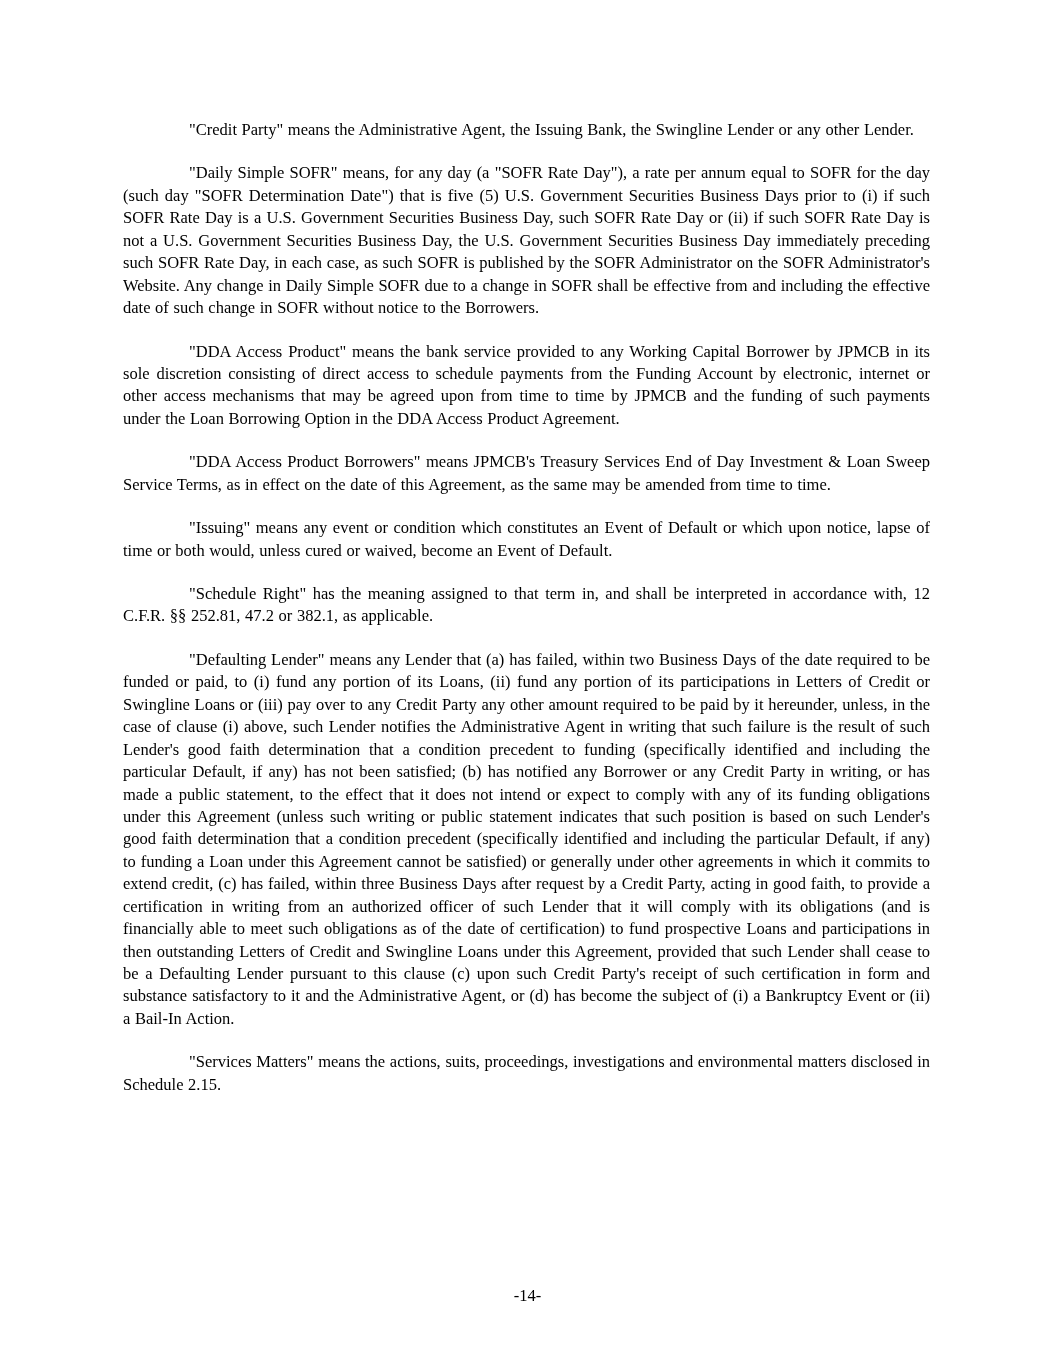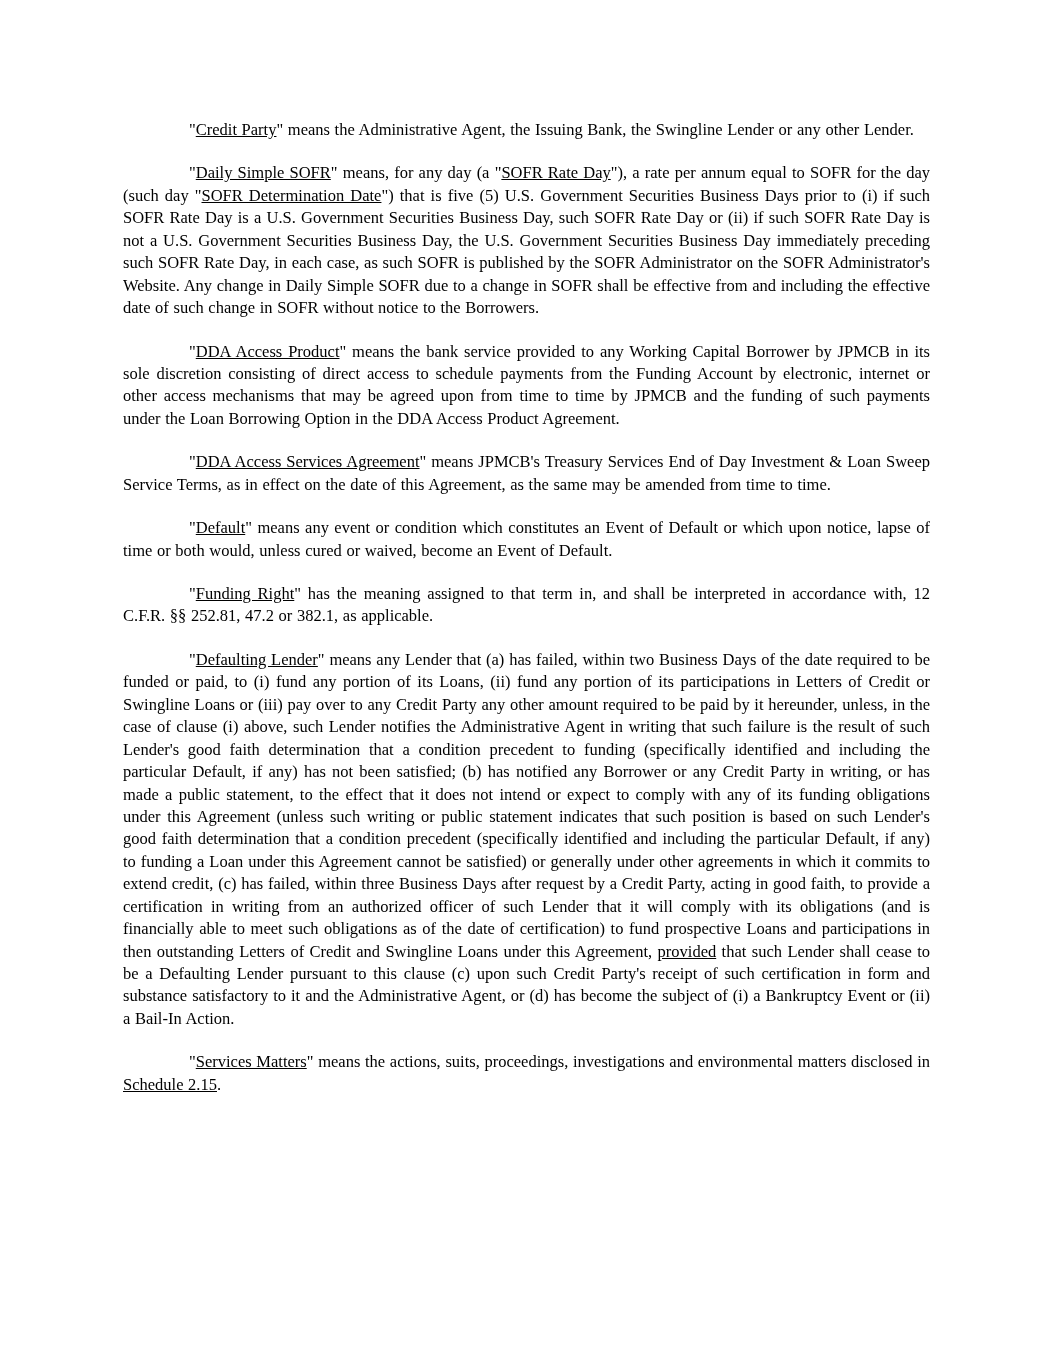--- a/index.html
+++ b/index.html
@@ -25,37 +25,39 @@
     left: 123px;
     width: 807px;
   }
   .para {
     margin: 0 0 21px 0;
     text-align: justify;
     text-indent: 66px;
     word-spacing: 0.5px;
   }
   .u {
-    text-decoration: underline;
   }
   .footer {
     position: absolute;
     bottom: 58px;
     left: 0;
     width: 100%;
     text-align: center;
   }
 </style>
 </head>
 <body>
 
 <div class="page">
   <div class="doc-body">
       <p class="para"><span class="">"</span><span class="u">Credit Party</span><span class="">" means the Administrative Agent, the Issuing Bank, the Swingline Lender or any other Lender.</span></p>
       <p class="para"><span class="">"</span><span class="u">Daily Simple SOFR</span><span class="">" means, for any day (a "</span><span class="u">SOFR Rate Day</span><span class="">"), a rate per annum equal to SOFR for the day (such day "</span><span class="u">SOFR Determination Date</span><span class="">") that is five (5) U.S. Government Securities Business Days prior to (i) if such SOFR Rate Day is a U.S. Government Securities Business Day, such SOFR Rate Day or (ii) if such SOFR Rate Day is not a U.S. Government Securities Business Day, the U.S. Government Securities Business Day immediately preceding such SOFR Rate Day, in each case, as such SOFR is published by the SOFR Administrator on the SOFR Administrator's Website.  Any change in Daily Simple SOFR due to a change in SOFR shall be effective from and including the effective date of such change in SOFR without notice to the Borrowers.</span></p>
       <p class="para"><span class="">"</span><span class="u">DDA Access Product</span><span class="">" means the bank service provided to any Working Capital Borrower by JPMCB in its sole discretion consisting of direct access to schedule payments from the Funding Account by electronic, internet or other access mechanisms that may be agreed upon from time to time by JPMCB and the funding of such payments under the Loan Borrowing Option in the DDA Access Product Agreement.</span></p>
-      <p class="para"><span class="">"</span><span class="u">DDA Access Services Agreement</span><span class="">" means JPMCB's Treasury Services End of Day Investment &amp; Loan Sweep Service Terms, as in effect on the date of this Agreement, as the same may be amended from time to time.</span></p>
-      <p class="para"><span class="">"</span><span class="u">Default</span><span class="">" means any event or condition which constitutes an Event of Default or which upon notice, lapse of time or both would, unless cured or waived, become an Event of Default.</span></p>
-      <p class="para"><span class="">"</span><span class="u">Funding Right</span><span class="">" has the meaning assigned to that term in, and shall be interpreted in accordance with, 12 C.F.R. §§ 252.81, 47.2 or 382.1, as applicable.</span></p>
+      <p class="para"><span class="">"</span><span class="u">DDA Access Product Borrowers</span><span class="">" means JPMCB's Treasury Services End of Day Investment &amp; Loan Sweep Service Terms, as in effect on the date of this Agreement, as the same may be amended from time to time.</span></p>
+      <p class="para"><span class="">"</span><span class="u">Issuing</span><span class="">" means any event or condition which constitutes an Event of Default or which upon notice, lapse of time or both would, unless cured or waived, become an Event of Default.</span></p>
+      <p class="para"><span class="">"</span><span class="u">Schedule Right</span><span class="">" has the meaning assigned to that term in, and shall be interpreted in accordance with, 12 C.F.R. §§ 252.81, 47.2 or 382.1, as applicable.</span></p>
       <p class="para"><span class="">"</span><span class="u">Defaulting Lender</span><span class="">" means any Lender that (a) has failed, within two Business Days of the date required to be funded or paid, to (i) fund any portion of its Loans, (ii) fund any portion of its participations in Letters of Credit or Swingline Loans or (iii) pay over to any Credit Party any other amount required to be paid by it hereunder, unless, in the case of clause (i) above, such Lender notifies the Administrative Agent in writing that such failure is the result of such Lender's good faith determination that a condition precedent  to funding (specifically identified and including the particular Default, if any) has not been satisfied; (b) has notified any Borrower or any Credit Party in writing, or has made a public statement, to the effect that it does not intend or expect to comply with any of its funding obligations under this Agreement (unless such writing or public statement indicates that such position is based on such Lender's good faith determination that a condition precedent (specifically identified and including the particular Default, if any) to funding a Loan under this Agreement cannot be satisfied) or generally under other agreements in which it commits to extend credit, (c) has failed, within three Business Days after request by a Credit Party, acting in good faith, to provide a certification in writing from an authorized officer of such Lender that it will comply with its obligations (and is financially able to meet such obligations as of the date of certification) to fund prospective Loans and participations in then outstanding Letters of Credit and Swingline Loans under this Agreement, </span><span class="u">provided</span><span class=""> that such Lender shall cease to be a Defaulting Lender pursuant to this clause (c) upon such Credit Party's receipt of such certification in form and substance satisfactory to it and the Administrative Agent, or (d) has become the subject of (i) a Bankruptcy Event or (ii) a Bail-In Action.</span></p>
       <p class="para"><span class="">"</span><span class="u">Services Matters</span><span class="">" means the actions, suits, proceedings, investigations and environmental matters disclosed in </span><span class="u">Schedule 2.15</span><span class="">.</span></p>
     </div>
+  <div class="footer">
+    <span>-14-</span>
+  </div>
 </div>
 
 </body></html>

